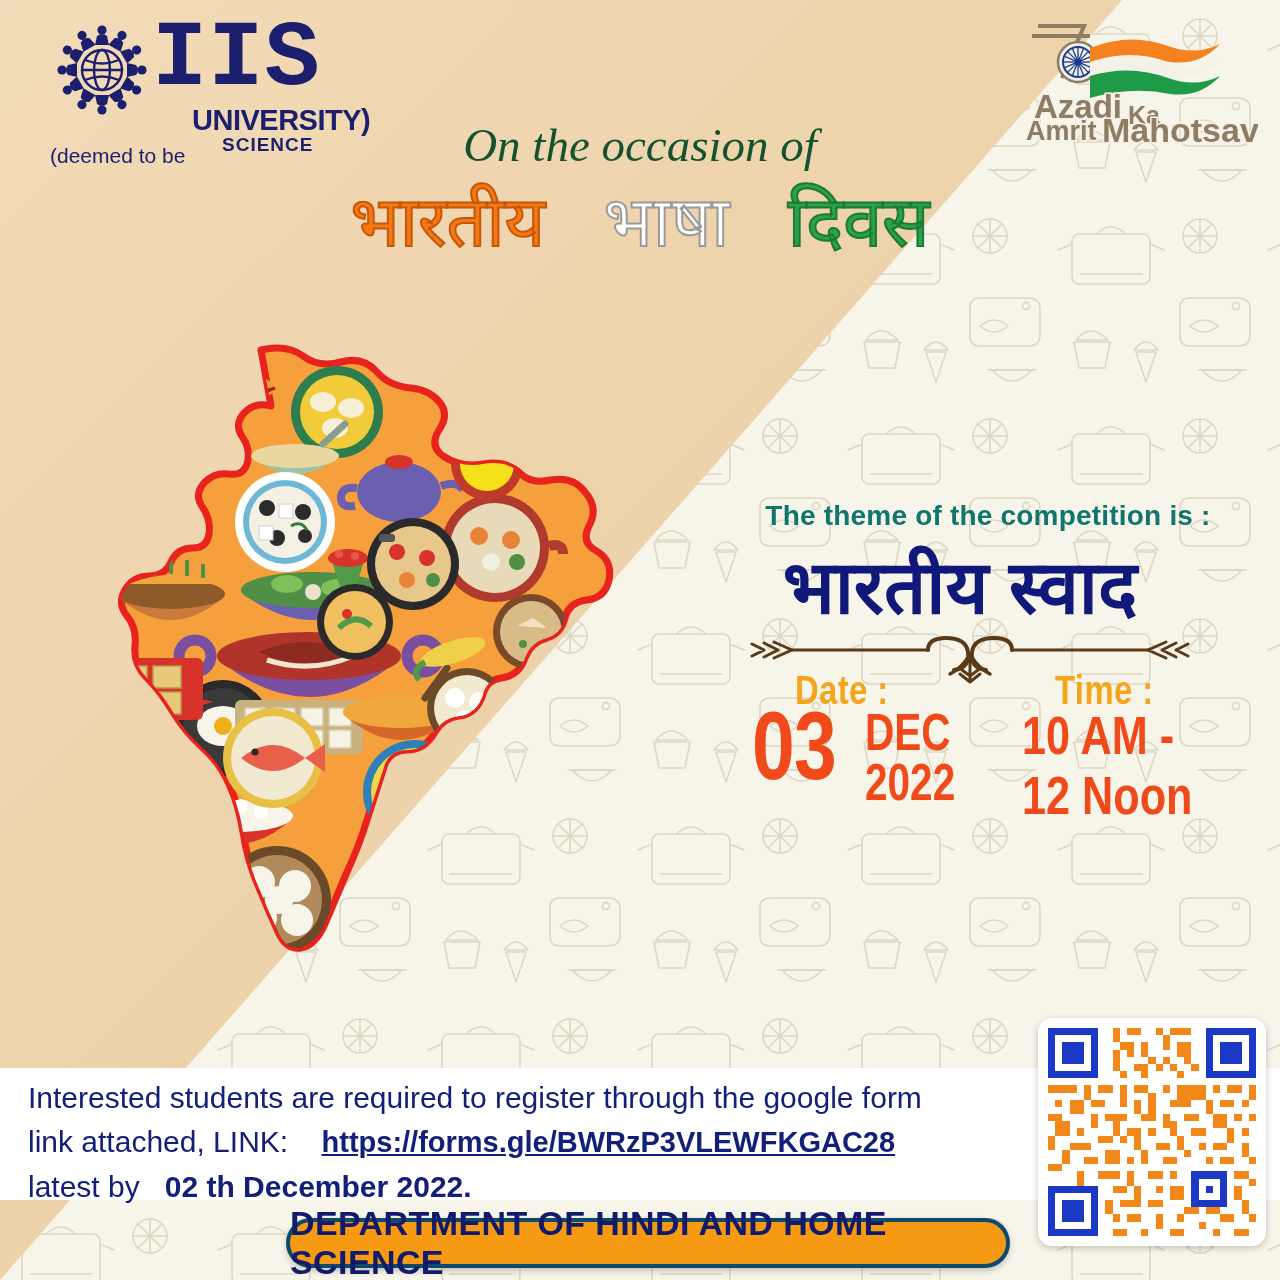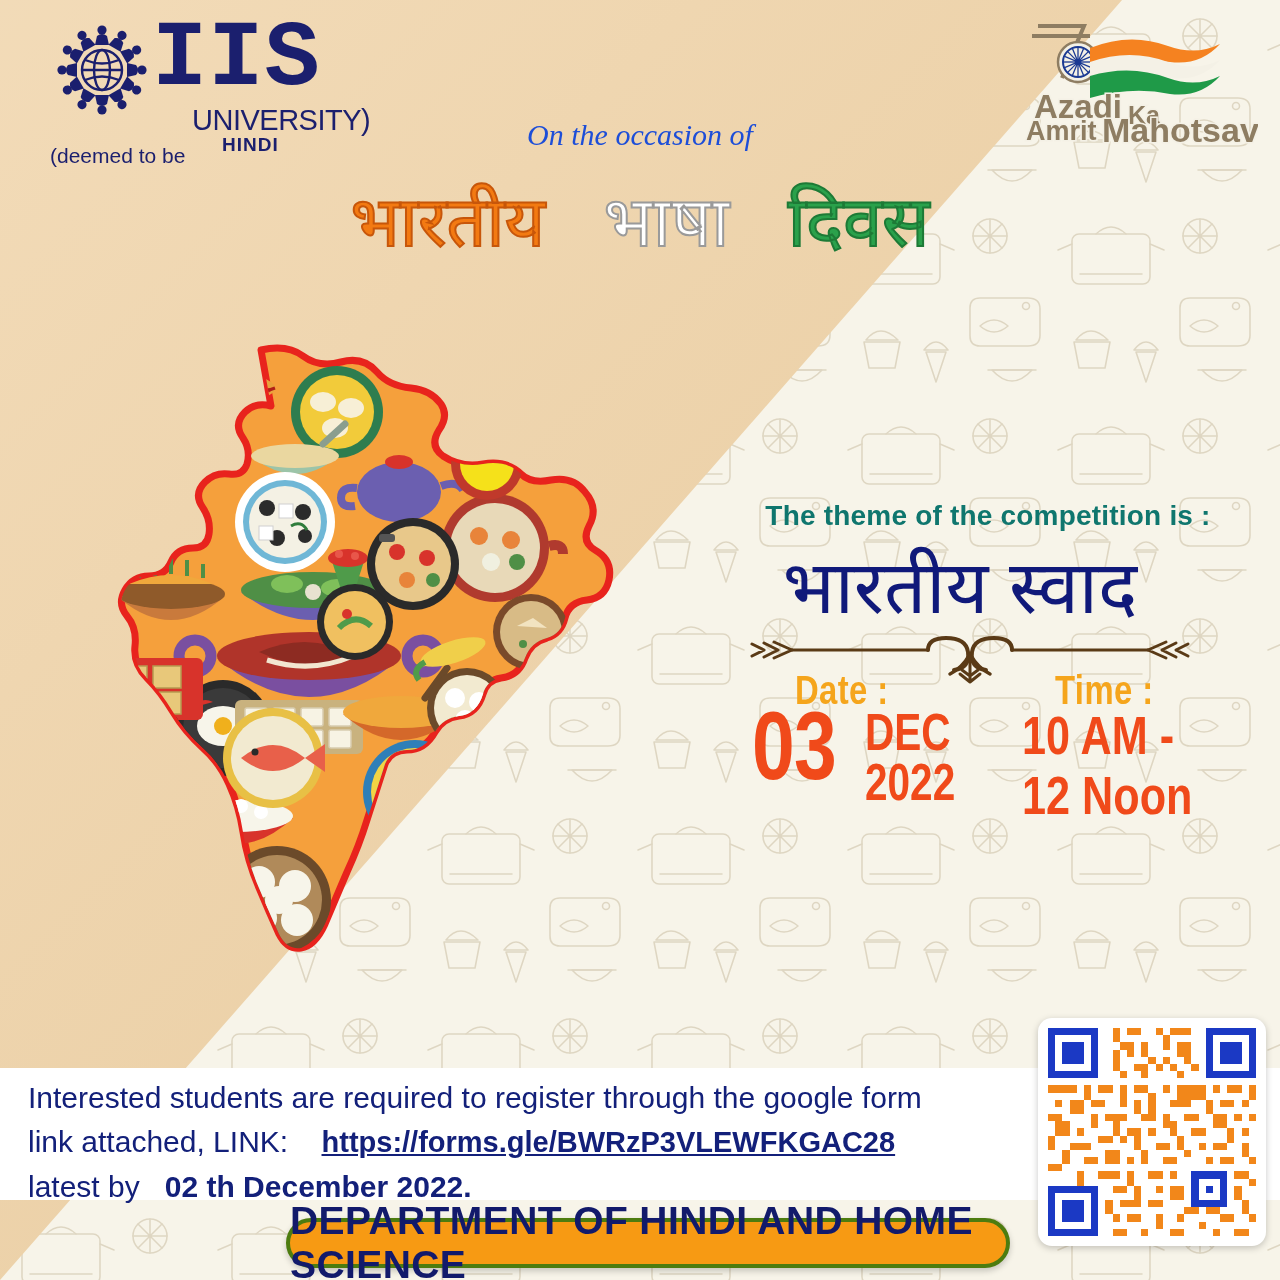--- a/index.html
+++ b/index.html
@@ -32,32 +32,32 @@
     background:linear-gradient(135deg,rgba(255,255,255,.25),rgba(0,0,0,.03));
     clip-path:polygon(0 0, 1122px 0, 0 1280px);
     pointer-events:none;
   }
 
   
   .iis-logo{position:absolute;left:44px;top:20px;width:285px;height:130px;}
   .iis-globe{position:absolute;left:10px;top:2px;width:96px;height:96px;}
   .iis-main{position:absolute;left:108px;top:-6px;font-size:92px;font-weight:bold;color:#1b1f6e;letter-spacing:1px;line-height:1;font-family:Liberation Mono, monospace;}
   .iis-deem{position:absolute;left:6px;top:88px;font-size:21px;color:#1b1f6e;font-family:"Liberation Sans",sans-serif;margin-top:36px;}
-  .iis-univ{position:absolute;left:148px;top:84px;font-size:29px;font-weight:normal;color:#1b1f6e;letter-spacing:-.5px;}
+  .iis-univ{position:absolute;left:148px;top:84px;font-size:29px;font-weight:bold;color:#1b1f6e;letter-spacing:-.5px;}
   .iis-jaipur{position:absolute;left:178px;top:114px;font-size:19px;font-weight:bold;color:#1b1f6e;letter-spacing:1px;}
 
   
   .azadi{position:absolute;right:22px;top:14px;width:240px;height:130px;}
   .azadi svg{display:block;}
 
   
   .occasion{
     position:absolute;left:340px;top:118px;width:600px;text-align:center;
-    font-family:"Liberation Serif",serif;font-style:italic;font-size:30px;
-    color:#1d4ed8;
+    font-family:"Liberation Serif",serif;font-style:italic;font-size:47px;
+    color:#14532d;
   }
   .hindi-head{
     position:absolute;left:300px;top:180px;width:680px;text-align:center;
     font-family:"Liberation Sans",sans-serif;font-size:70px;font-weight:normal;
     white-space:nowrap;line-height:1.2;
   }
   .hh-s{color:#f37a12;-webkit-text-stroke:2px #c7560a;}
   .hh-w{color:#ffffff;-webkit-text-stroke:2px #9a9a9a;}
   .hh-g{color:#2aa14b;-webkit-text-stroke:2px #1d7a36;}
   .culinary{
@@ -66,21 +66,21 @@
     color:#1b1f6e;line-height:1.45;
   }
 
   
   .theme-label{
     position:absolute;left:728px;top:500px;width:520px;text-align:center;
     font-size:28px;font-weight:bold;color:#0f766e;letter-spacing:.2px;
   }
   .theme-hindi{
     position:absolute;left:690px;top:545px;width:540px;text-align:center;
-    font-size:74px;font-weight:normal;color:#10197a;line-height:1.15;
+    font-size:74px;font-weight:bold;color:#10197a;line-height:1.15;
     white-space:nowrap;
   }
 
   
   .divider{position:absolute;left:740px;top:636px;width:460px;height:56px;}
 
   
   .dt-date-label{position:absolute;left:795px;top:668px;font-size:40px;font-weight:bold;color:#f5a51c;letter-spacing:.5px;
     font-family:"Liberation Sans Narrow","Liberation Sans",sans-serif;transform:scaleX(.82);transform-origin:left center;}
   .dt-time-label{position:absolute;left:1055px;top:668px;font-size:40px;font-weight:bold;color:#f5a51c;letter-spacing:.5px;
@@ -119,24 +119,24 @@
     background:#fff;border-radius:14px;
     box-shadow:0 2px 7px rgba(0,0,0,.22);
     padding:10px;box-sizing:border-box;
   }
   .qr-box svg{display:block;}
 
   
   .dept{
     position:absolute;left:286px;top:1218px;width:724px;height:50px;
     background:#f79a13;border-radius:26px;
-    border:4px solid #4d7c0f;box-sizing:border-box;
+    border:4px solid #0c4a6e;box-sizing:border-box;
     box-shadow:0 3px 6px rgba(0,0,0,.2);
     display:flex;align-items:center;justify-content:center;
-    color:#121a6b;font-size:39px;font-weight:bold;letter-spacing:.4px;
+    color:#121a6b;font-size:34px;font-weight:bold;letter-spacing:.4px;
     font-family:"Liberation Sans",sans-serif;
   }
 </style>
 </head>
 <body>
 
 <div id="poster">
 
   <div class="bg-cream"></div>
 
@@ -234,21 +234,21 @@
           <circle cx="48" cy="48" r="20"></circle>
           <ellipse cx="48" cy="48" rx="8" ry="20"></ellipse>
           <line x1="28" y1="48" x2="68" y2="48"></line>
           <path d="M31 38 q17 7 34 0 M31 58 q17 -7 34 0"></path>
         </g>
       </svg>
     </div>
     <div class="iis-main">IIS</div>
     <div class="iis-deem">(deemed to be</div>
     <div class="iis-univ">UNIVERSITY)</div>
-    <div class="iis-jaipur">HINDI</div>
+    <div class="iis-jaipur">SCIENCE</div>
   </div>
 
   <div class="azadi">
     <svg width="240" height="130" viewBox="0 0 240 130" xmlns="http://www.w3.org/2000/svg">
 
       <g fill="none" stroke="#8e7d62" stroke-width="4">
         <path d="M20 12 h46 l-22 52"></path>
         <line x1="14" y1="22" x2="72" y2="22"></line>
       </g>
 

